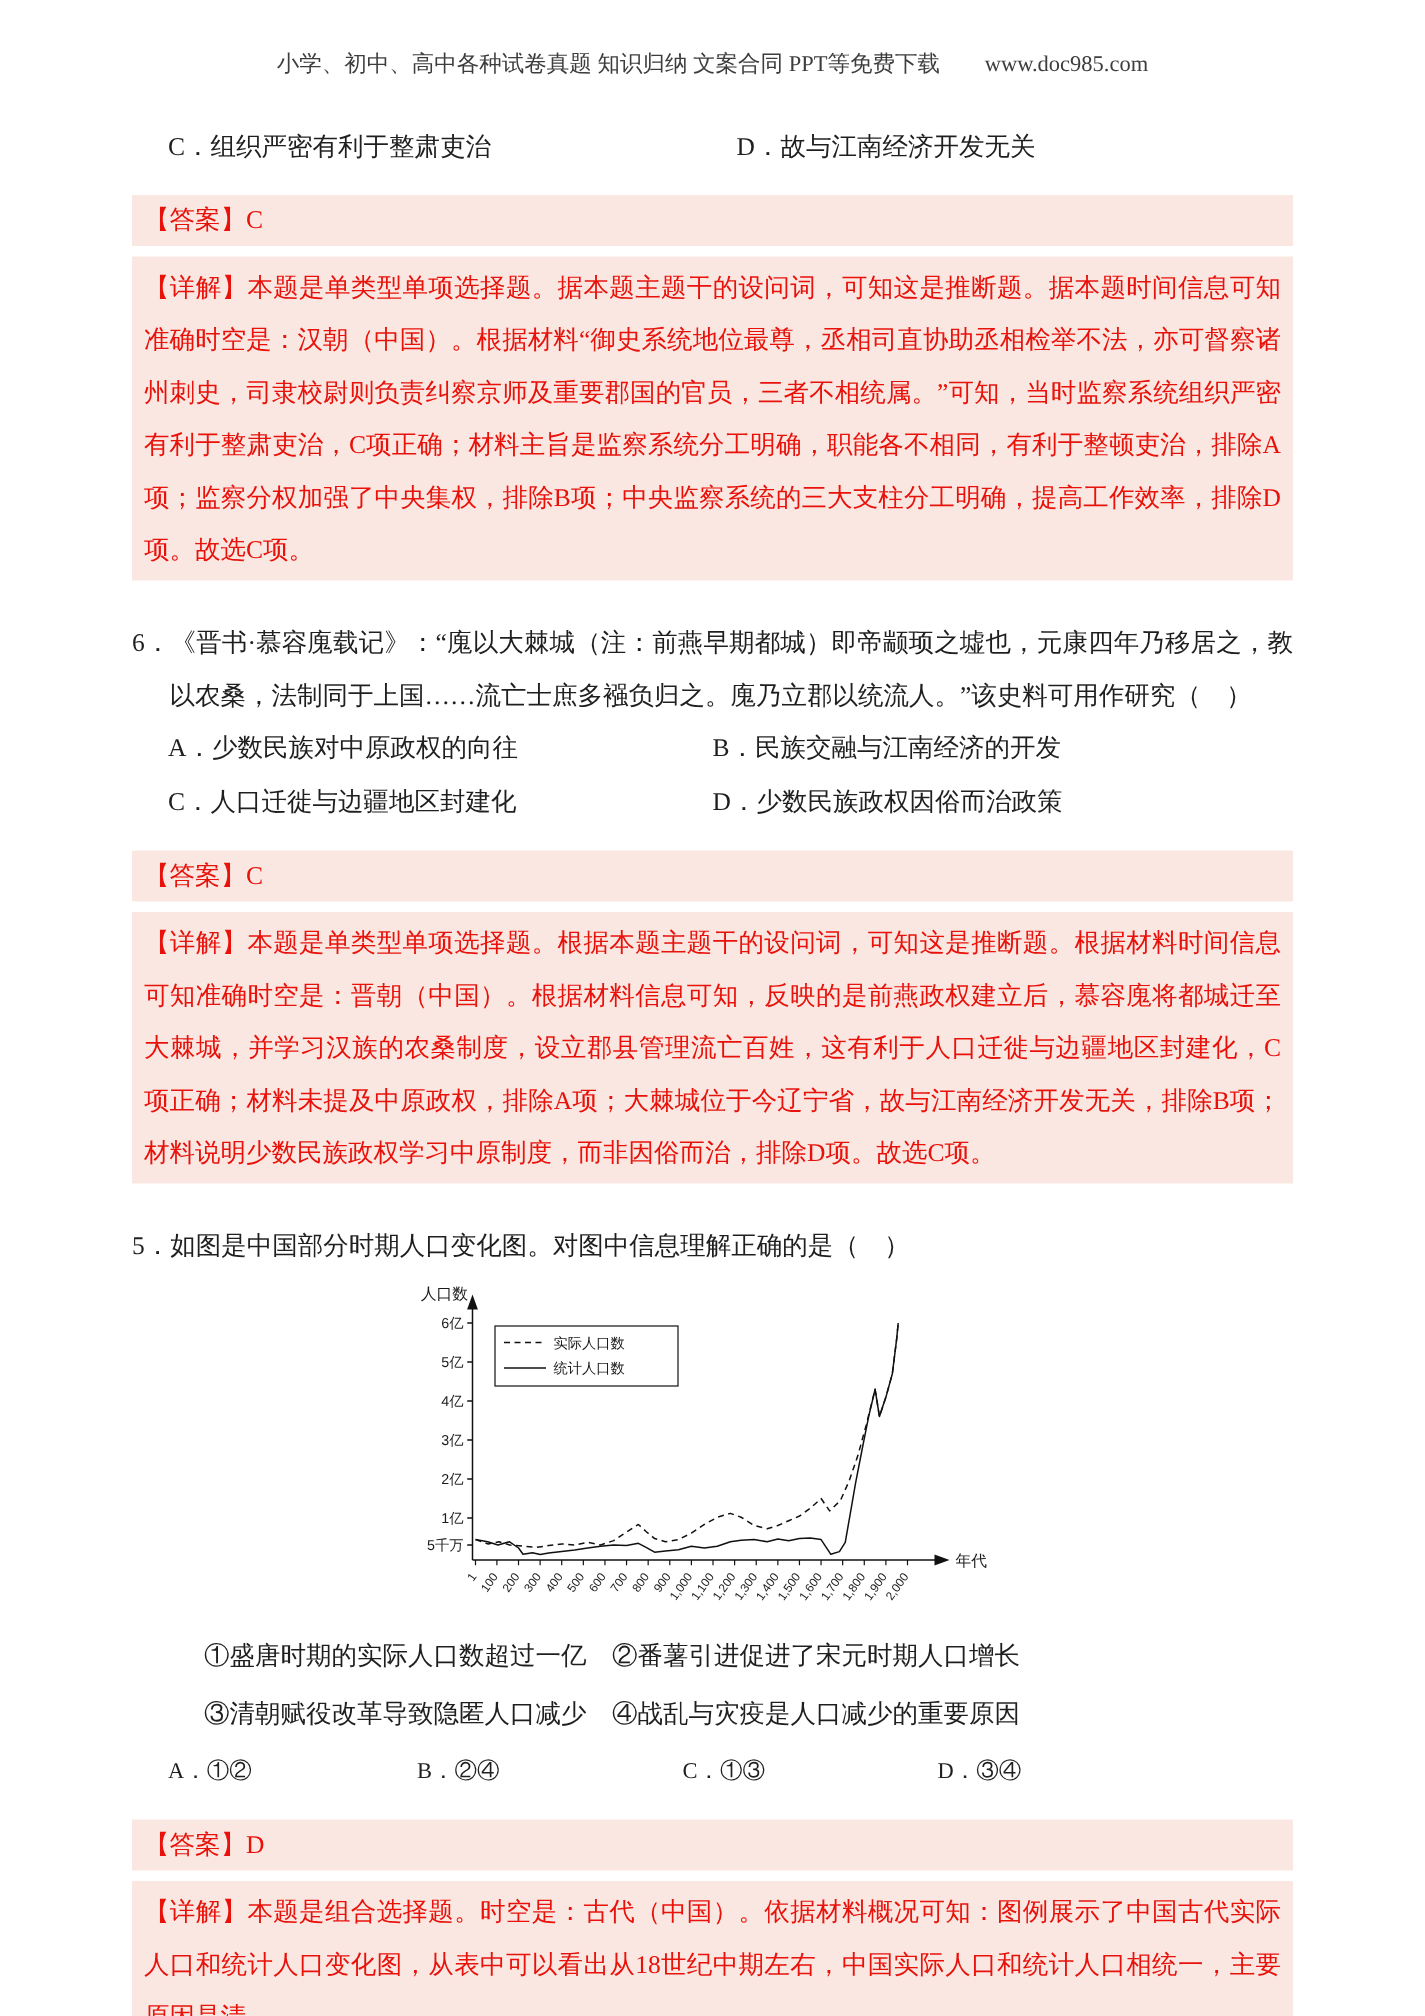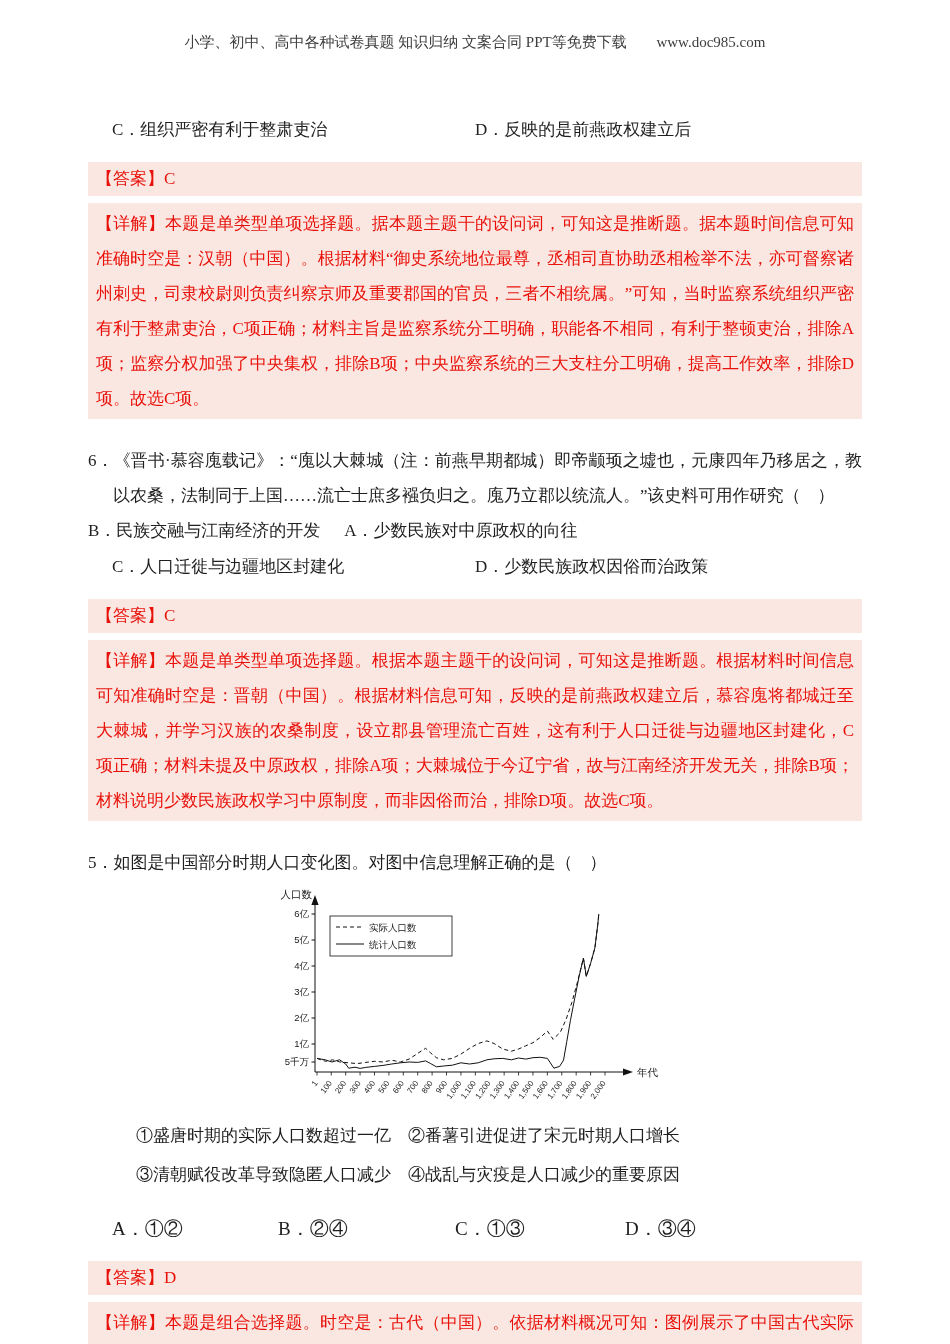--- a/index.html
+++ b/index.html
@@ -16,64 +16,64 @@
     overflow:hidden;
   }
   .page{position:relative;width:950px;height:1344px;padding:0 88px;overflow:hidden;border-radius:30px;}
   .header{
     padding-top:33px;text-align:center;font-size:15px;color:#3d3d3d;white-space:nowrap;
   }
   .header .site{margin-left:26px;}
   .two-col{display:flex;font-size:17px;line-height:36px;color:var(--body-text);}
   .col-left{margin-left:24px;width:363px;white-space:nowrap;}
   .two-col .opt{white-space:nowrap;}
-  .q5-row{margin-top:60px;}
+  .q5-row{margin-top:28px;gap:16px;}
   .ans-block{
     background:var(--answer-bg);color:var(--answer-red);
     font-size:17px;line-height:26px;padding:4px 8px;margin-top:14px;
   }
   .detail-block{
     background:var(--answer-bg);color:var(--answer-red);
     font-size:17px;line-height:2.06;padding:3px 8px;margin-top:7px;
     text-align:justify;
   }
   .stem{font-size:17px;line-height:2.06;margin-top:24px;text-align:justify;}
   .hang{padding-left:25px;text-indent:-25px;}
   .statements{font-size:17px;line-height:37px;margin-top:2px;margin-left:48px;}
-  .opt4{display:flex;font-size:19px;line-height:36px;margin-top:18px;}
+  .opt4{display:flex;font-size:15px;line-height:36px;margin-top:2px;}
   .opt4 .o1{margin-left:24px;width:166px;}
   .opt4 .o2{width:177px;}
   .opt4 .o3{width:170px;}
   .chart-wrap{margin:6px 0 16px 172px;width:400px;}
   .chart-wrap svg{display:block;}
   .chart-wrap text{font-family:"Liberation Sans","DejaVu Sans",sans-serif;fill:#1b1b1b;}
 </style>
 </head>
 <body>
 
 <div class="page">
 
   <div class="header">
     <span>小学、初中、高中各种试卷真题 知识归纳 文案合同 PPT等免费下载</span>
     <span class="site">www.doc985.com</span>
   </div>
 
   <div class="two-col q5-row">
     <span class="opt col-left">C．组织严密有利于整肃吏治</span>
-    <span class="opt">D．反映的是前燕政权建立后</span>
+    <span class="opt">D．故与江南经济开发无关</span>
   </div>
 
   <div class="ans-block">【答案】C</div>
   <div class="detail-block">【详解】本题是单类型单项选择题。据本题主题干的设问词，可知这是推断题。据本题时间信息可知准确时空是：汉朝（中国）。根据材料“御史系统地位最尊，丞相司直协助丞相检举不法，亦可督察诸州刺史，司隶校尉则负责纠察京师及重要郡国的官员，三者不相统属。”可知，当时监察系统组织严密有利于整肃吏治，C项正确；材料主旨是监察系统分工明确，职能各不相同，有利于整顿吏治，排除A项；监察分权加强了中央集权，排除B项；中央监察系统的三大支柱分工明确，提高工作效率，排除D项。故选C项。</div>
 
   <p class="stem hang">6．《晋书·慕容廆载记》：“廆以大棘城（注：前燕早期都城）即帝颛顼之墟也，元康四年乃移居之，教以农桑，法制同于上国……流亡士庶多襁负归之。廆乃立郡以统流人。”该史料可用作研究（　）</p>
 
   <div class="two-col">
+    <span class="opt col-left">A．少数民族对中原政权的向往</span>
     <span class="opt">B．民族交融与江南经济的开发</span>
-    <span class="opt col-left">A．少数民族对中原政权的向往</span>
   </div>
   <div class="two-col">
     <span class="opt col-left">C．人口迁徙与边疆地区封建化</span>
     <span class="opt">D．少数民族政权因俗而治政策</span>
   </div>
 
   <div class="ans-block">【答案】C</div>
   <div class="detail-block">【详解】本题是单类型单项选择题。根据本题主题干的设问词，可知这是推断题。根据材料时间信息可知准确时空是：晋朝（中国）。根据材料信息可知，反映的是前燕政权建立后，慕容廆将都城迁至大棘城，并学习汉族的农桑制度，设立郡县管理流亡百姓，这有利于人口迁徙与边疆地区封建化，C项正确；材料未提及中原政权，排除A项；大棘城位于今辽宁省，故与江南经济开发无关，排除B项；材料说明少数民族政权学习中原制度，而非因俗而治，排除D项。故选C项。</div>
 
   <p class="stem">5．如图是中国部分时期人口变化图。对图中信息理解正确的是（　）</p>

